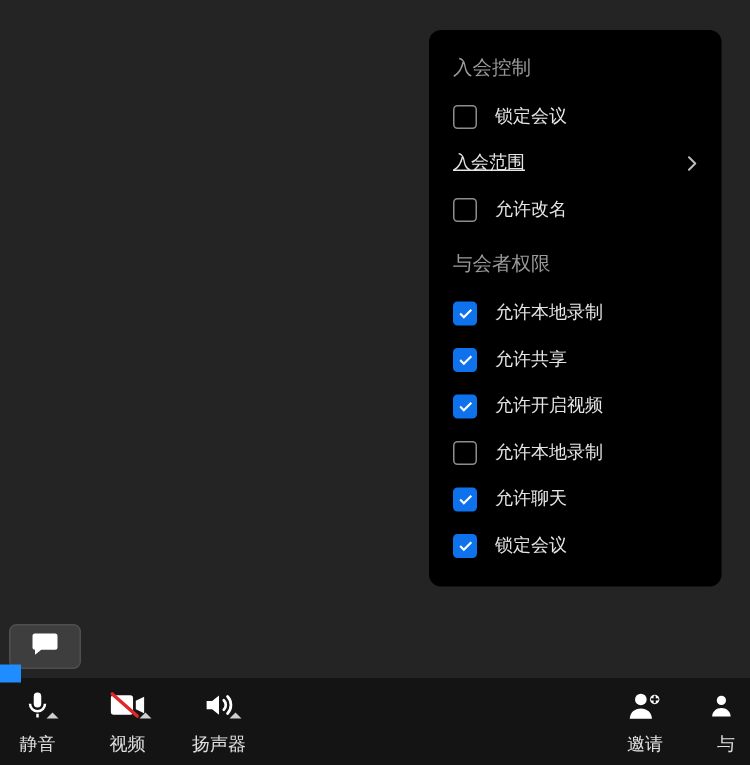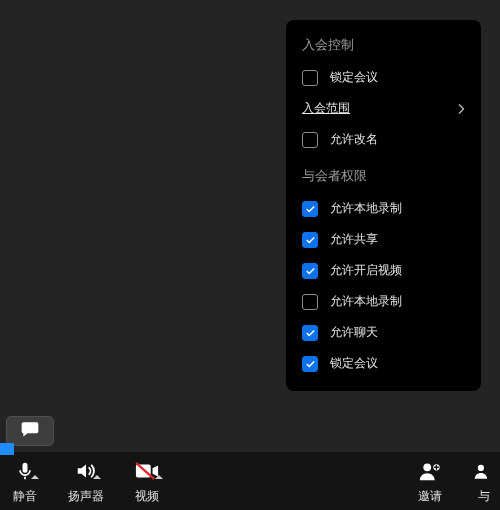--- a/index.html
+++ b/index.html
@@ -255,50 +255,50 @@
             <path d="M1 7l4-4 4 4z"></path>
           </svg>
       </span>
     </div>
     <div class="label">静音</div>
   </div>
 
   <div class="tool with-caret">
     <div class="iconwrap">
       <span>
-        <svg class="icon" width="22" height="22" viewBox="0 0 24 24">
-            <path d="M3 9v6h4l5 4V5L7 9H3z"></path>
-            <path d="M15.5 8.5a5 5 0 0 1 0 7m2.7-9.7a9 9 0 0 1 0 12.4" stroke="#fff" stroke-width="2" fill="none" stroke-linecap="round"></path>
-          </svg>
-      </span>
-      <span class="caret">
-        <svg viewBox="0 0 10 10">
-            <path d="M1 7l4-4 4 4z"></path>
-          </svg>
-      </span>
-    </div>
-    <div class="label">扬声器</div>
-  </div>
-
-  <div class="tool with-caret">
-    <div class="iconwrap">
-      <span>
         <svg class="icon" width="24" height="20" viewBox="0 0 26 20">
             <rect x="1" y="3" width="16" height="14" rx="2"></rect>
             <path d="M19 7l6-3v12l-6-3z"></path>
             <line x1="2" y1="2" x2="20" y2="18" stroke="#e02828" stroke-width="2.5" stroke-linecap="round"></line>
           </svg>
       </span>
       <span class="caret">
         <svg viewBox="0 0 10 10">
             <path d="M1 7l4-4 4 4z"></path>
           </svg>
       </span>
     </div>
     <div class="label">视频</div>
+  </div>
+
+  <div class="tool with-caret">
+    <div class="iconwrap">
+      <span>
+        <svg class="icon" width="22" height="22" viewBox="0 0 24 24">
+            <path d="M3 9v6h4l5 4V5L7 9H3z"></path>
+            <path d="M15.5 8.5a5 5 0 0 1 0 7m2.7-9.7a9 9 0 0 1 0 12.4" stroke="#fff" stroke-width="2" fill="none" stroke-linecap="round"></path>
+          </svg>
+      </span>
+      <span class="caret">
+        <svg viewBox="0 0 10 10">
+            <path d="M1 7l4-4 4 4z"></path>
+          </svg>
+      </span>
+    </div>
+    <div class="label">扬声器</div>
   </div>
 
   <div class="spacer"></div>
 
 
   <div class="tool">
     <div class="iconwrap">
       <span>
         <svg class="icon" width="24" height="22" viewBox="0 0 26 22">
             <circle cx="10" cy="7" r="4.2"></circle>

